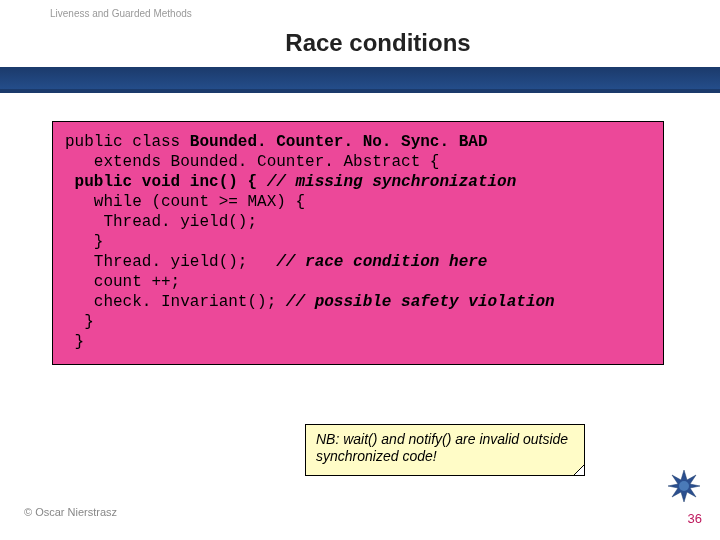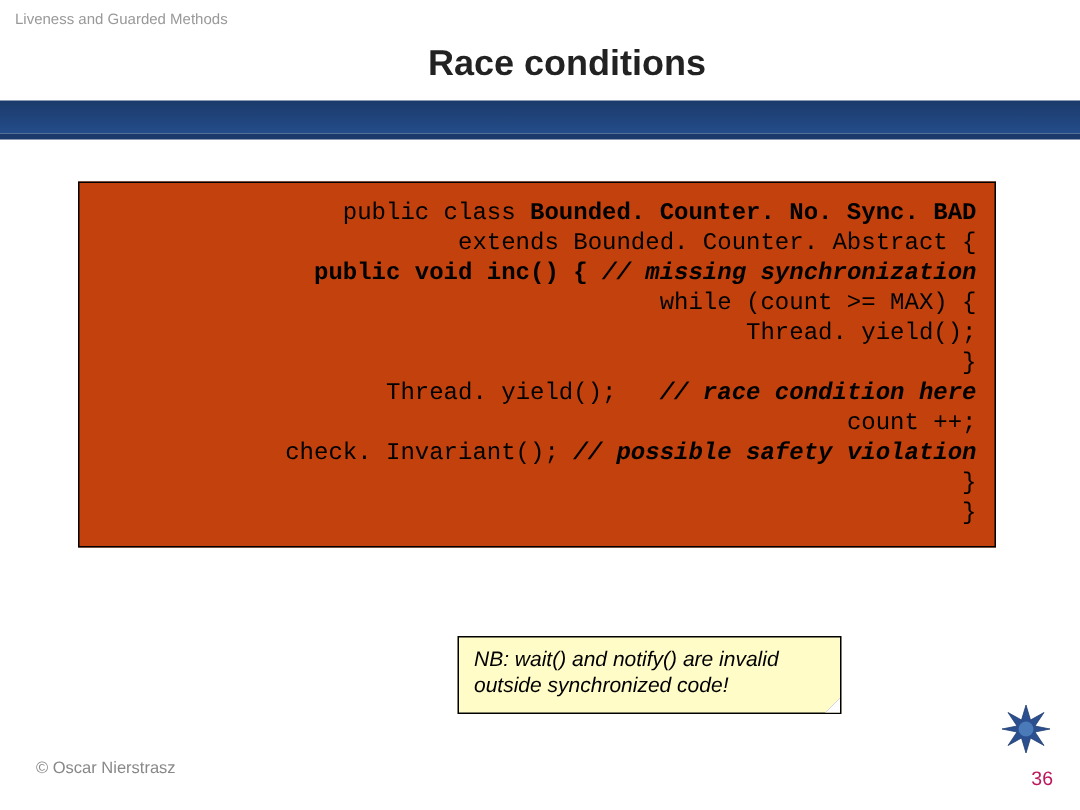--- a/index.html
+++ b/index.html
@@ -8,55 +8,55 @@
     height: 540px;
     font-family: Arial, Helvetica, sans-serif;
     background: #ffffff;
     position: relative;
     overflow: hidden;
   }
   .breadcrumb {
     font-size: 10px;
     color: #999;
     padding: 8px 10px 4px 10px;
+    margin-left: 40px;
   }
   .title {
     font-size: 24px;
     font-weight: bold;
     color: #222;
     padding: 6px 0 10px 36px;
     text-align: center;
   }
   .blue-band {
     background: linear-gradient(to bottom, #1b3a6b 0%, #244d8a 100%);
     height: 26px;
     width: 100%;
     border-bottom: 4px solid #1b3a6b;
   }
   .code-box {
     margin: 28px 56px 0 52px;
     border: 1px solid #000;
     padding: 10px 12px 12px 12px;
-    background: #c2410c;
-    text-align: right;
+    background: #ec4899;
   }
   .code-box pre {
     font-family: "Courier New", Courier, monospace;
     font-size: 16px;
     line-height: 1.25;
     white-space: pre;
     color: #000;
   }
   .code-box pre b { font-weight: bold; }
   .code-box pre i { font-style: italic; font-weight: bold; }
   .note-box {
     position: absolute;
     left: 305px;
     top: 424px;
-    width: 256px;
+    width: 280px;
     background: #fffcc7;
     border: 1px solid #000;
     padding: 6px 10px 10px 10px;
     font-size: 14px;
     font-style: italic;
     line-height: 1.2;
     color: #000;
   }
   .note-fold-border {
     position: absolute;

